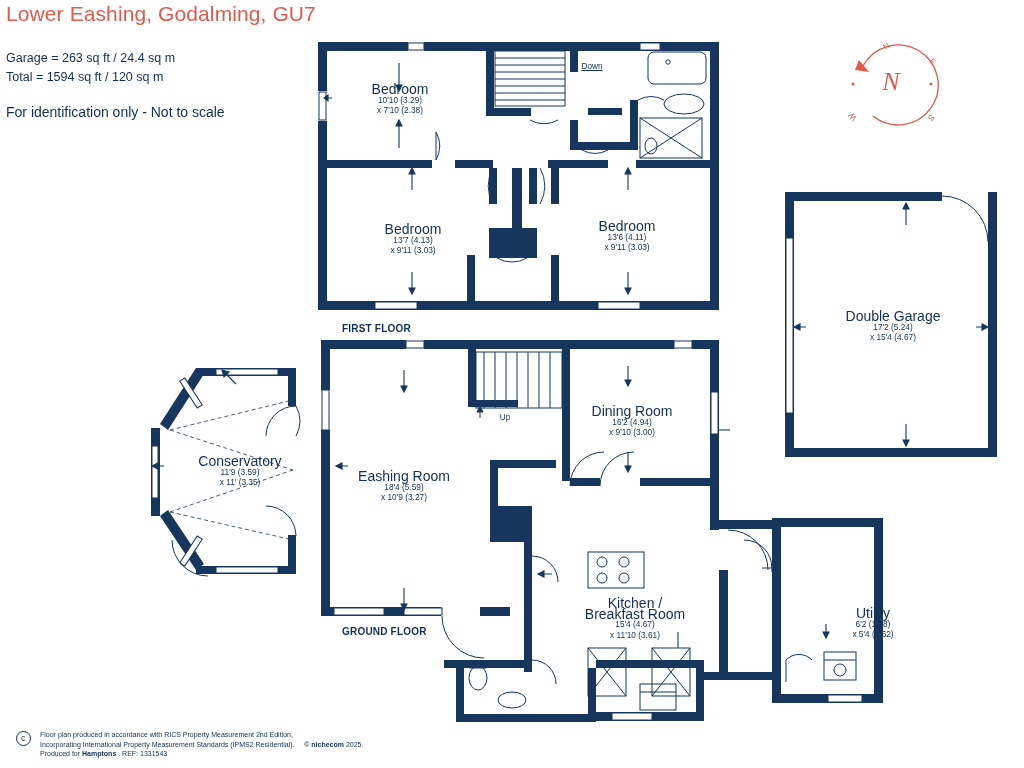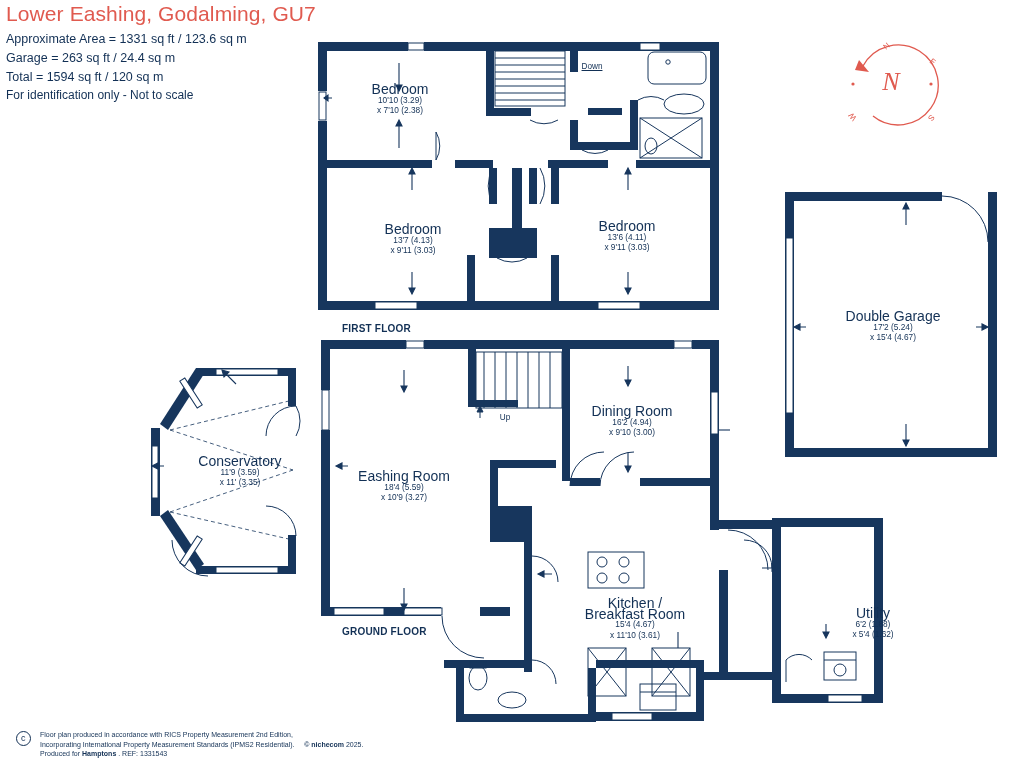--- a/index.html
+++ b/index.html
@@ -38,22 +38,22 @@
     font-size: 12.5px;
     color: #123055;
     white-space: nowrap;
   }
   #hdr1 { top: 32px; }
   #hdr2 { top: 51px; }
   #hdr3 { top: 70px; }
   #hdr4 {
     position: absolute;
     left: 6px;
-    top: 88px;
-    font-size: 12px;
+    top: 104px;
+    font-size: 14px;
     color: #123055;
     white-space: nowrap;
   }
   
   .floor-label {
     position: absolute;
     font-size: 10px;
     font-weight: 700;
     color: #123055;
     letter-spacing: 0.2px;
@@ -115,21 +115,20 @@
     height: 95px;
   }
   svg { display: block; }
 </style>
 </head>
 <body>
 
 <div class="stage">
 
   <div id="title">Lower Eashing, Godalming, GU7</div>
-  <div class="hdr-line" id="hdr1">Approximate Area = 1331 sq ft / 123.6 sq m</div>
   <div class="hdr-line" id="hdr2">Garage = 263 sq ft / 24.4 sq m</div>
   <div class="hdr-line" id="hdr3">Total = 1594 sq ft / 120 sq m</div>
   <div id="hdr4">For identification only - Not to scale</div>
 
   <svg width="1024" height="768" style="position:absolute;left:0;top:0;">
     <g fill="#17365d" stroke="none">
 
       <rect x="318" y="42" width="90" height="9"></rect>
       <rect x="424" y="42" width="295" height="9"></rect>
 

